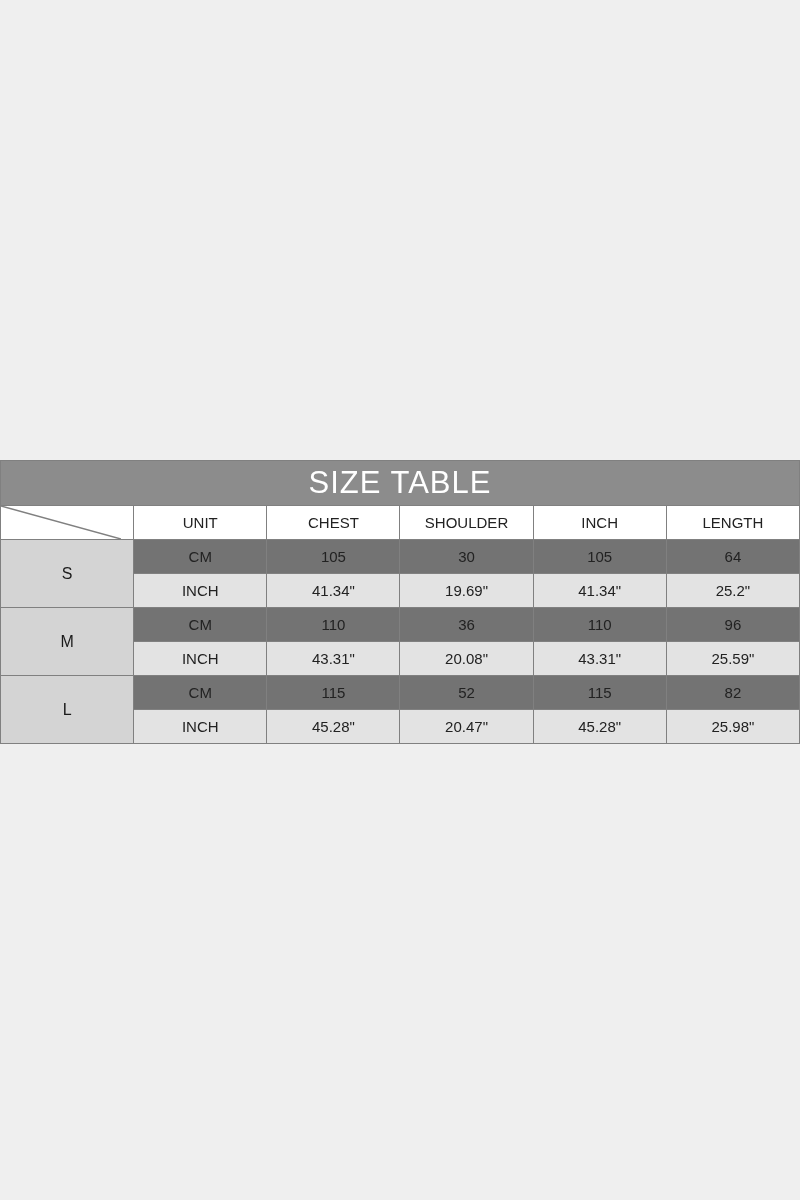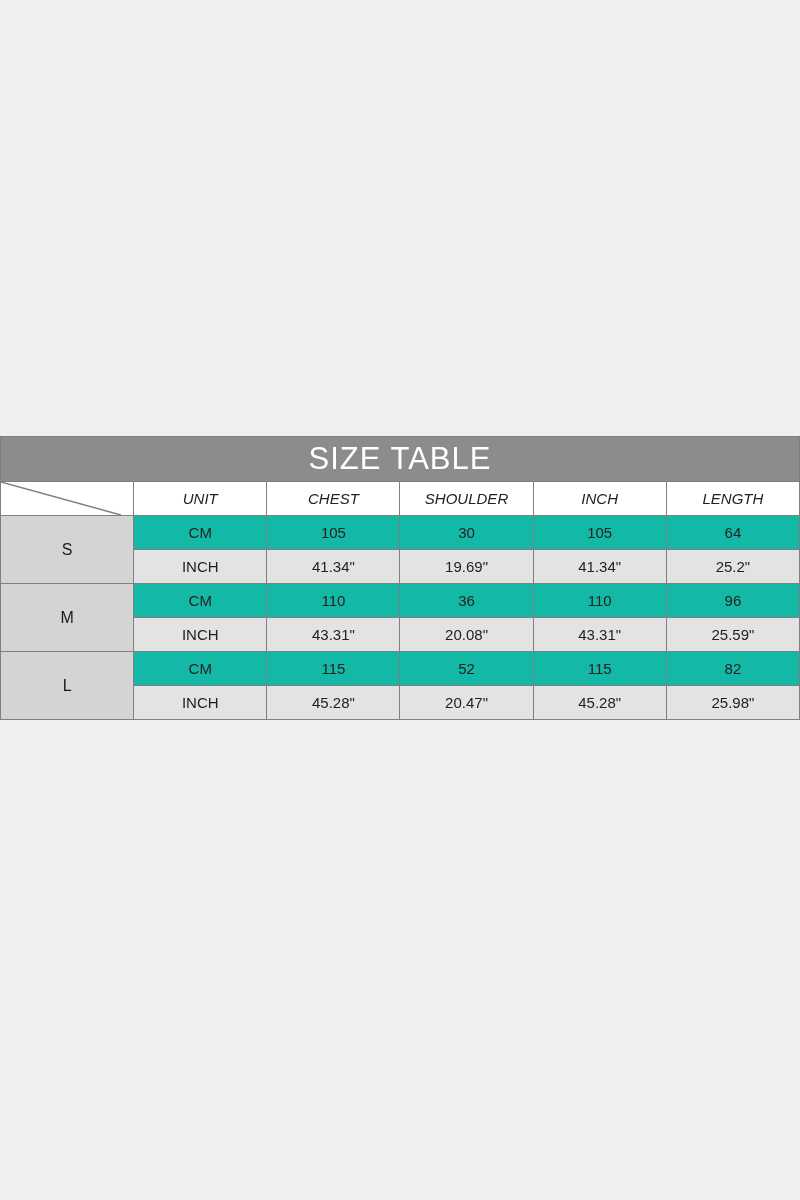--- a/index.html
+++ b/index.html
@@ -16,21 +16,21 @@
 
   .page {
     position: relative;
     width: 800px;
     height: 1200px;
   }
 
   .size-table-wrap {
     position: absolute;
     left: 0;
-    top: 436px;
+    top: 460px;
     width: 687px;
   }
 
   table.size-table {
     width: 800px;
     border-collapse: collapse;
     table-layout: fixed;
   }
 
   table.size-table td,
@@ -64,21 +64,20 @@
   }
   .corner-cell svg {
     display: block;
   }
 
   .head-cell {
     background: #ffffff;
     height: 33px;
     font-size: 15px;
     color: #222222;
-    font-style: italic;
   }
 
   .size-cell {
     background: #d4d4d4;
     width: 120px;
     font-size: 16px;
     color: #1a1a1a;
   }
 
   .unit-cell {
@@ -86,21 +85,21 @@
     font-size: 15px;
     color: #222222;
   }
 
   .val-cell {
     font-size: 15px;
     color: #222222;
   }
 
   .row-cm td {
-    background: #14b8a6;
+    background: #737373;
     height: 33px;
   }
   .row-inch td {
     background: #e3e3e3;
     height: 33px;
     margin-left: 8px;
   }
 
   .row-cm td.size-cell,
   .row-inch td.size-cell {

